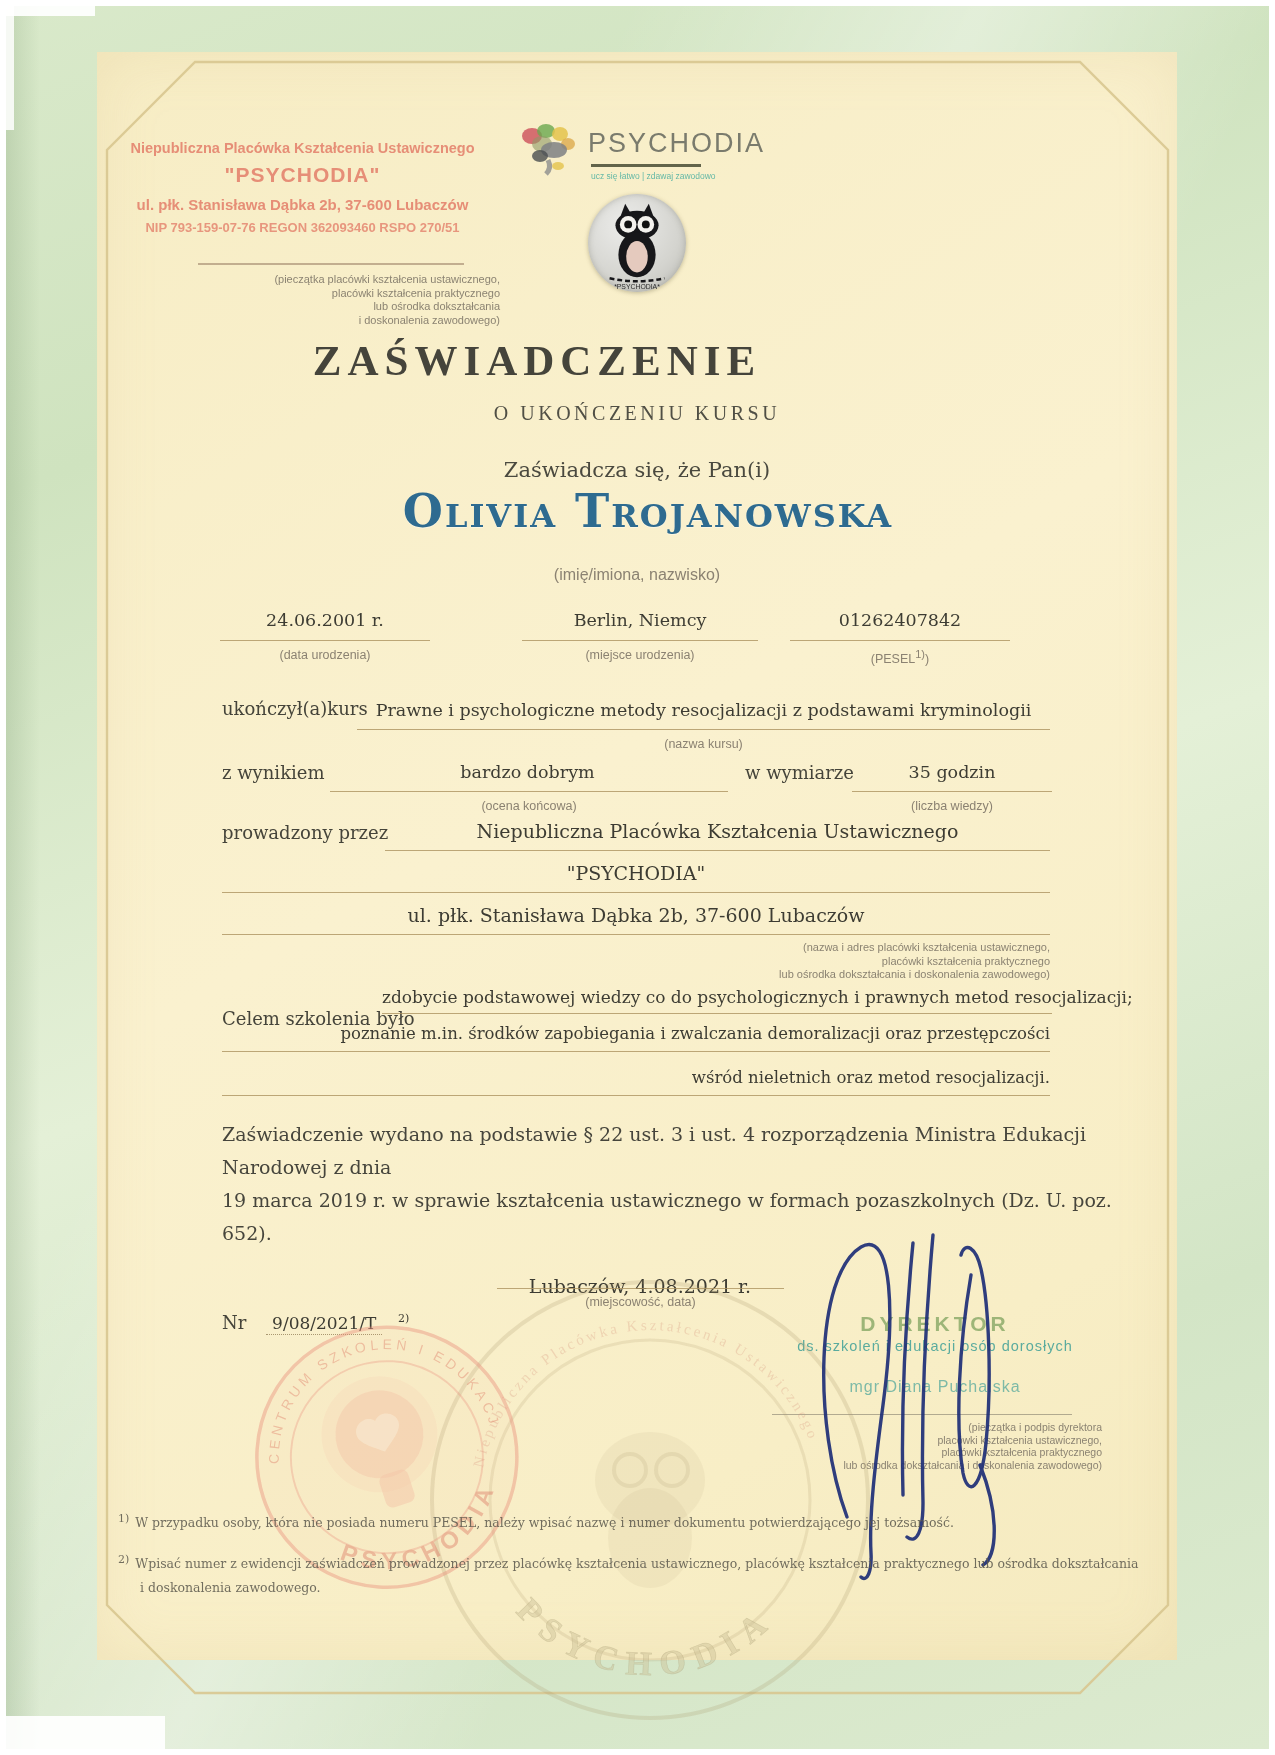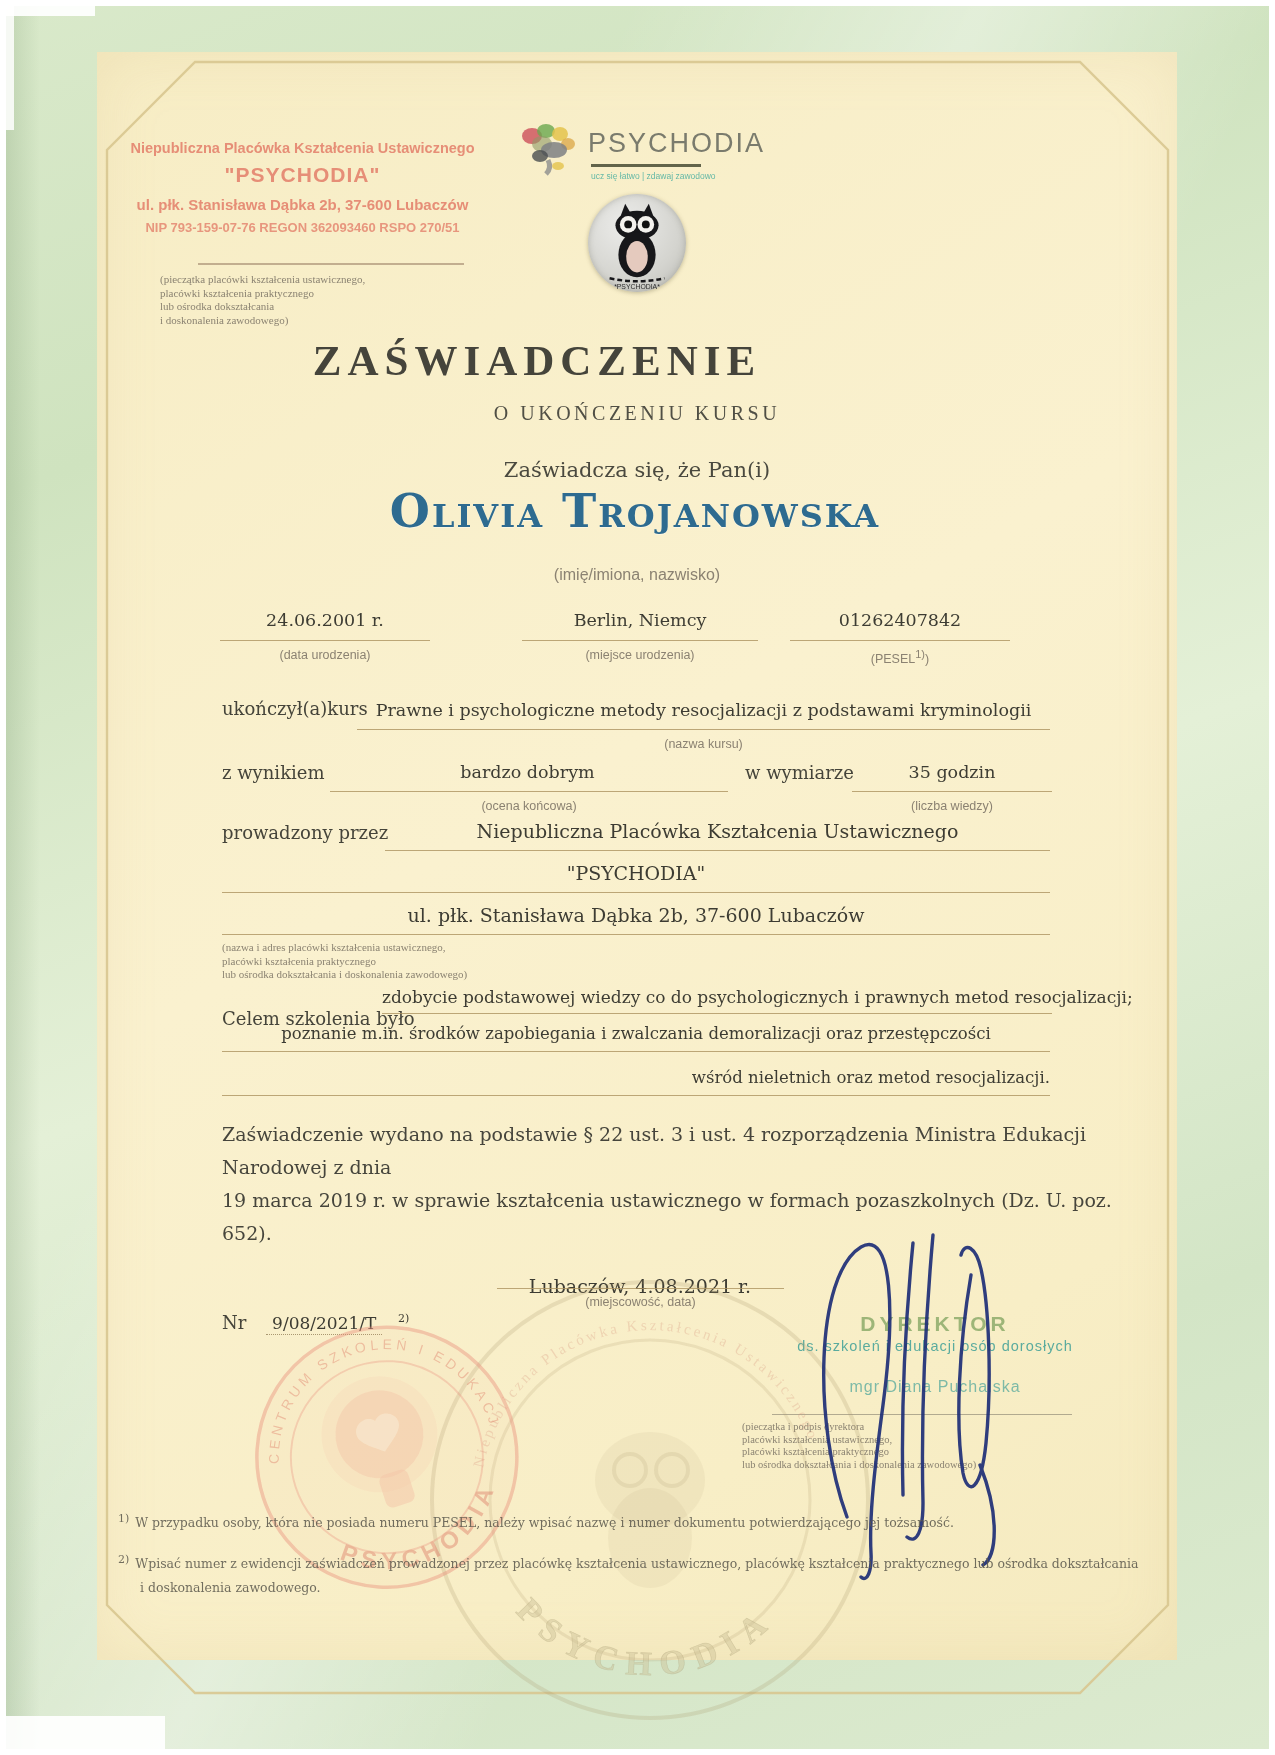--- a/index.html
+++ b/index.html
@@ -14,21 +14,21 @@
   #frame:after{content:"";position:absolute;left:0;top:0;width:34px;height:100%;
     background:linear-gradient(90deg,rgba(120,150,110,.25),rgba(120,150,110,0));}
   
   #paper{position:absolute;left:97px;top:52px;width:1080px;height:1608px;
     background:linear-gradient(150deg,#f7edc5 0%,#faf1cf 45%,#f8eec6 80%,#f5eabf 100%);
     box-shadow:inset 0 0 60px rgba(205,180,120,.18);}
   .rule{height:0;border-top:1.6px solid rgba(172,148,96,.8);}
   .val{font-family:"DejaVu Serif",serif;font-size:17.5px;color:#3d3c33;text-align:center;white-space:nowrap;}
   .lbl{font-family:"DejaVu Serif",serif;font-size:18px;color:#45443a;white-space:nowrap;}
   .cap{font-family:"Liberation Sans",sans-serif;font-size:12.5px;color:#8b8272;text-align:center;white-space:nowrap;}
-  .scap{font-family:Liberation Serif, serif;font-size:11px;line-height:13.5px;color:#8b8372;text-align:left;}
+  .scap{font-family:Liberation Sans, sans-serif;font-size:11px;line-height:13.5px;color:#8b8372;text-align:right;}
   .redstamp{font-family:"Liberation Sans",sans-serif;font-weight:bold;color:#e4816c;text-align:center;
     filter:blur(.4px);opacity:.88;}
   .teal{font-family:"Liberation Sans",sans-serif;color:#4aa49a;text-align:center;filter:blur(.35px);opacity:.9;}
   sup.fn{font-size:11px;vertical-align:super;}
 </style>
 </head>
 <body>
 
 <div id="page">
   <div id="frame"></div>
@@ -86,21 +86,21 @@
     <ellipse cx="50" cy="62" rx="19" ry="23" fill="#17171a"></ellipse>
     <ellipse cx="50" cy="64" rx="11" ry="16" fill="#e5cabe"></ellipse>
     <path d="M22 86 Q50 92 78 86" stroke="#17171a" stroke-width="2.5" fill="none" stroke-dasharray="5 3"></path>
     <text x="50" y="97" text-anchor="middle" font-size="7" font-family="Liberation Sans,sans-serif" fill="#2b2b2b">*PSYCHODIA*</text>
   </svg>
 
   <div class="abs" style="left:97px;top:336px;width:880px;text-align:center;font-family:'Liberation Serif',serif;font-weight:bold;font-size:43px;letter-spacing:6px;color:#45443b;">ZAŚWIADCZENIE</div>
   <div class="abs" style="left:97px;top:402px;width:1080px;text-align:center;font-family:'Liberation Serif',serif;font-size:20px;letter-spacing:3.5px;color:#504f45;">O UKOŃCZENIU KURSU</div>
 
   <div class="abs" style="left:97px;top:458px;width:1080px;text-align:center;font-size:21px;color:#4a493f;">Zaświadcza się, że Pan(i)</div>
-  <div class="abs" style="left:95px;top:484px;width:1080px;text-align:center;font-family:'DejaVu Serif',serif;font-weight:bold;font-variant:small-caps;font-size:46px;letter-spacing:2px;color:#2e6b90;text-shadow:0 1px 0 rgba(255,255,255,.4);">Olivia Trojanowska</div>
+  <div class="abs" style="left:108px;top:484px;width:1080px;text-align:center;font-family:'DejaVu Serif',serif;font-weight:bold;font-variant:small-caps;font-size:46px;letter-spacing:2px;color:#2e6b90;text-shadow:0 1px 0 rgba(255,255,255,.4);">Olivia Trojanowska</div>
   <div class="abs cap" style="left:97px;top:566px;width:1080px;font-size:16px;">(imię/imiona, nazwisko)</div>
 
   <div class="abs val" style="left:225px;top:610px;width:200px;">24.06.2001 r.</div>
   <div class="abs rule" style="left:220px;top:640px;width:210px;"></div>
   <div class="abs cap" style="left:220px;top:648px;width:210px;">(data urodzenia)</div>
 
   <div class="abs val" style="left:525px;top:610px;width:230px;">Berlin, Niemcy</div>
   <div class="abs rule" style="left:522px;top:640px;width:236px;"></div>
   <div class="abs cap" style="left:522px;top:648px;width:236px;">(miejsce urodzenia)</div>
 
@@ -138,21 +138,21 @@
   <div class="abs scap" style="left:222px;top:941px;width:828px;">
     <div>(nazwa i adres placówki kształcenia ustawicznego,</div>
     <div>placówki kształcenia praktycznego</div>
     <div>lub ośrodka dokształcania i doskonalenia zawodowego)</div>
   </div>
 
   <div class="abs lbl" style="left:222px;top:985px;margin-top:23px;">Celem szkolenia było</div>
   <div class="abs val" style="left:382px;top:987px;width:670px;font-size:17px;">zdobycie podstawowej wiedzy co do psychologicznych i prawnych metod resocjalizacji;</div>
   <div class="abs rule" style="left:382px;top:1013px;width:670px;"></div>
 
-  <div class="abs val" style="left:222px;top:1024px;width:828px;font-size:16.5px;">poznanie m.in. środków zapobiegania i zwalczania demoralizacji oraz przestępczości</div>
+  <div class="abs val" style="left:222px;top:1024px;width:828px;font-size:16.5px;text-align:right;">poznanie m.in. środków zapobiegania i zwalczania demoralizacji oraz przestępczości</div>
   <div class="abs rule" style="left:222px;top:1051px;width:828px;"></div>
 
   <div class="abs val" style="left:222px;top:1068px;width:828px;font-size:16.5px;text-align:right;">wśród nieletnich oraz metod resocjalizacji.</div>
   <div class="abs rule" style="left:222px;top:1095px;width:828px;"></div>
 
   <div class="abs" style="left:222px;top:1118px;width:940px;font-size:19px;line-height:33px;color:#46453c;">
     <div>Zaświadczenie wydano na podstawie § 22 ust. 3 i ust. 4 rozporządzenia Ministra Edukacji Narodowej z dnia</div>
     <div>19 marca 2019 r. w sprawie kształcenia ustawicznego w formach pozaszkolnych (Dz. U. poz.  652).</div>
   </div>
 

